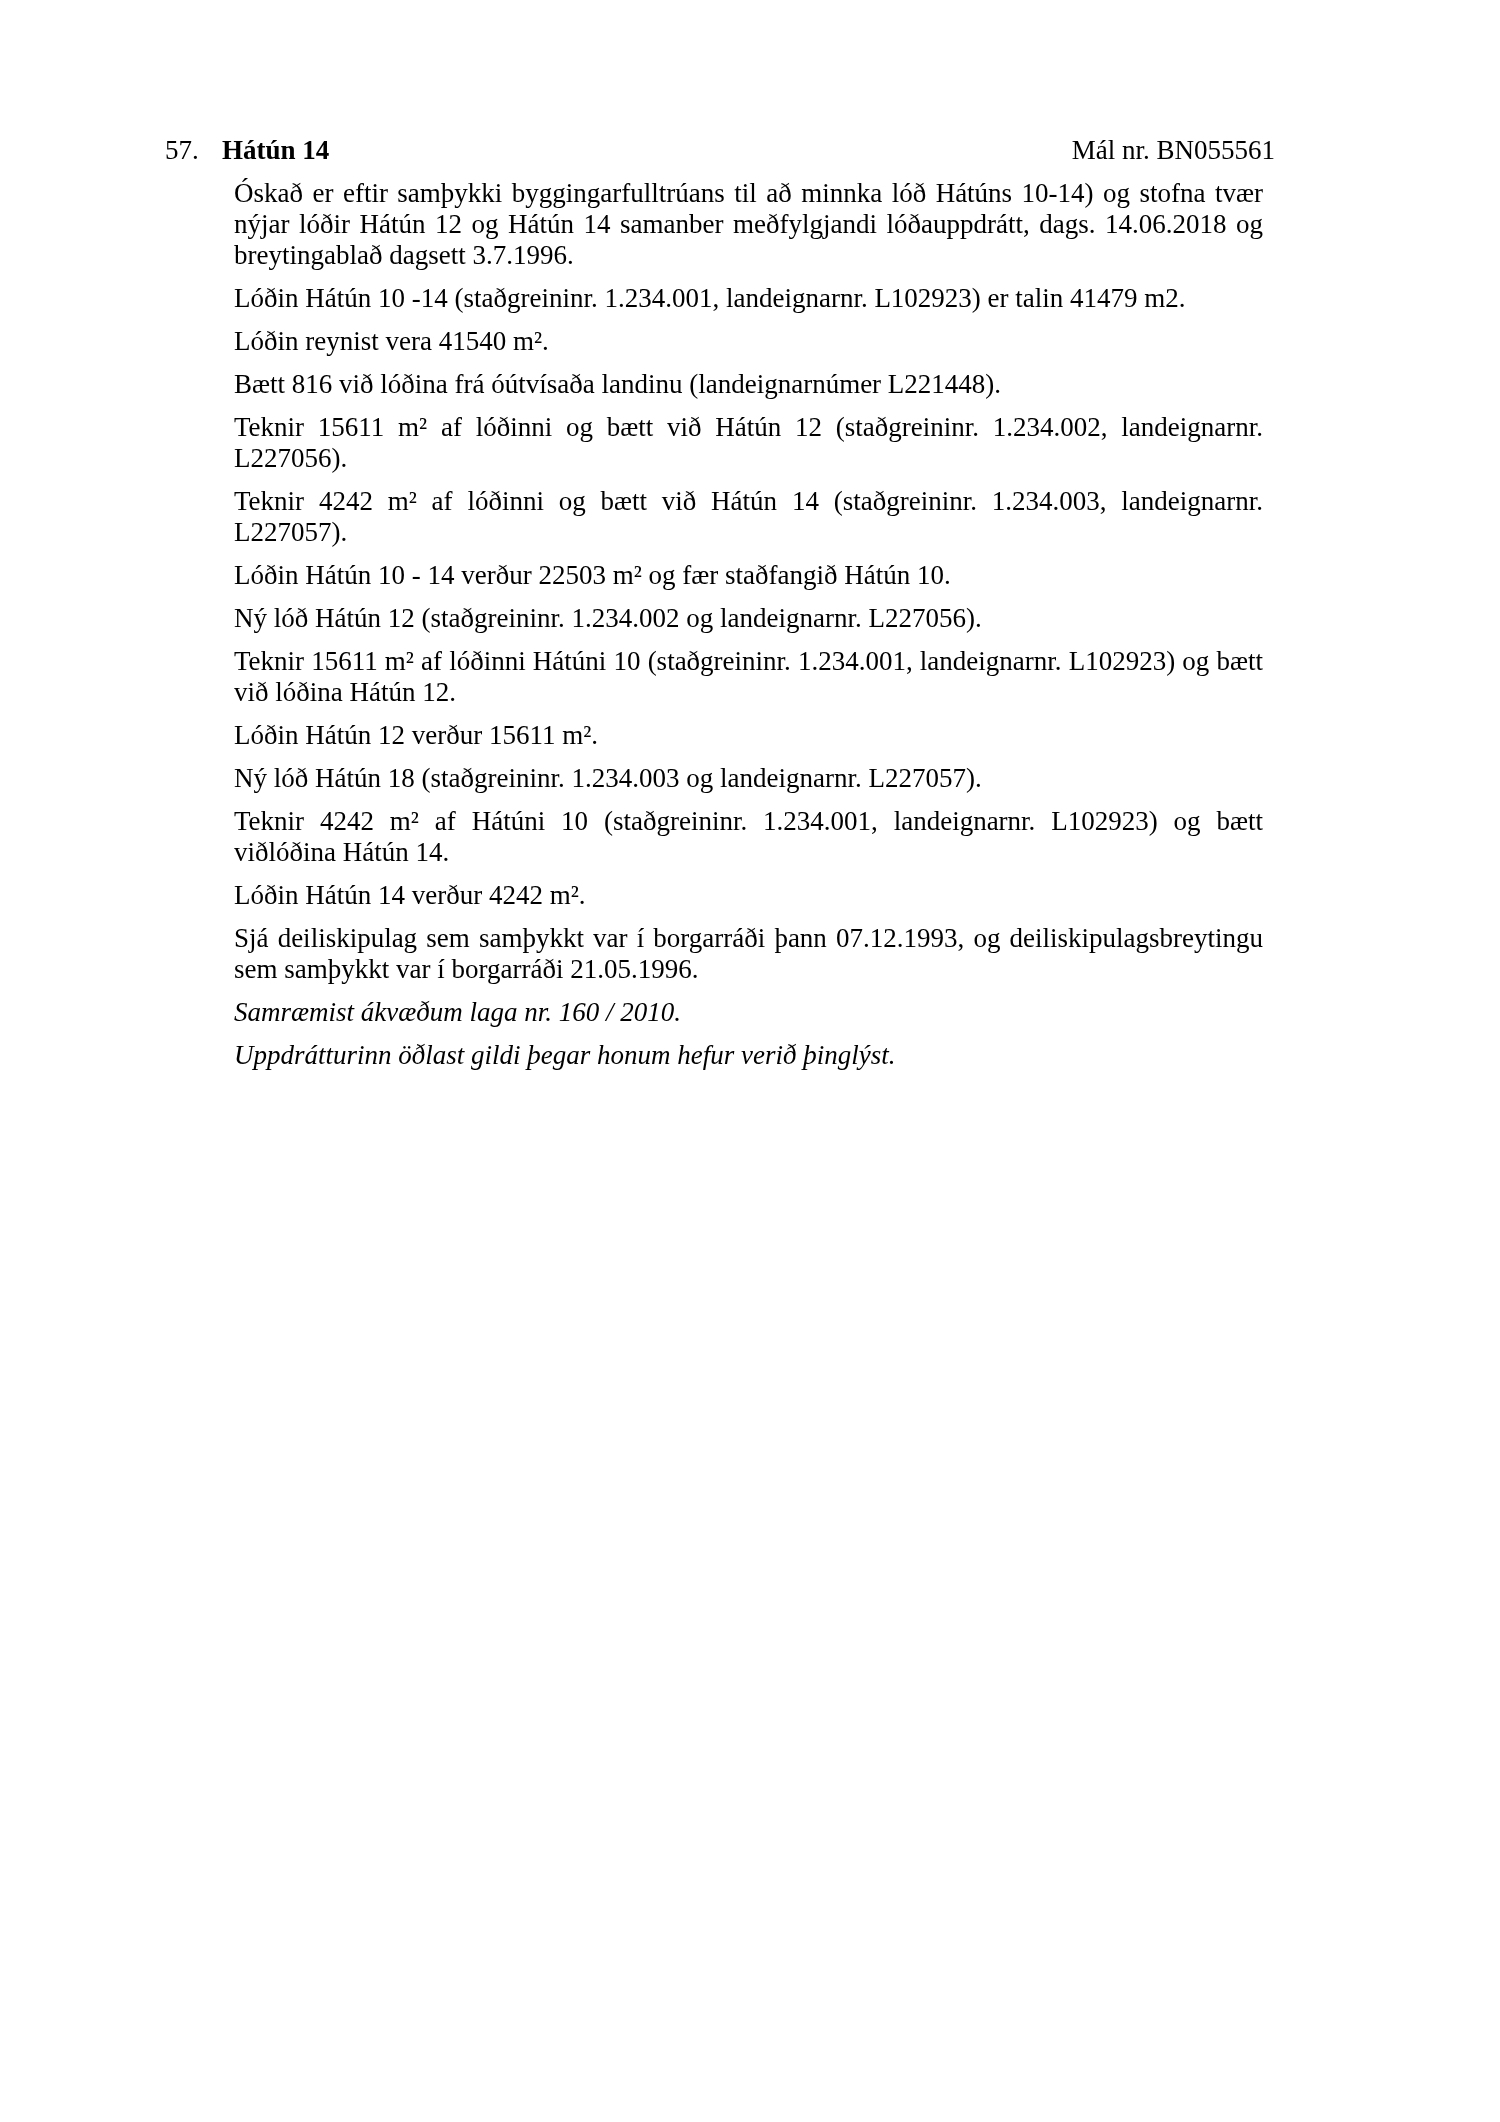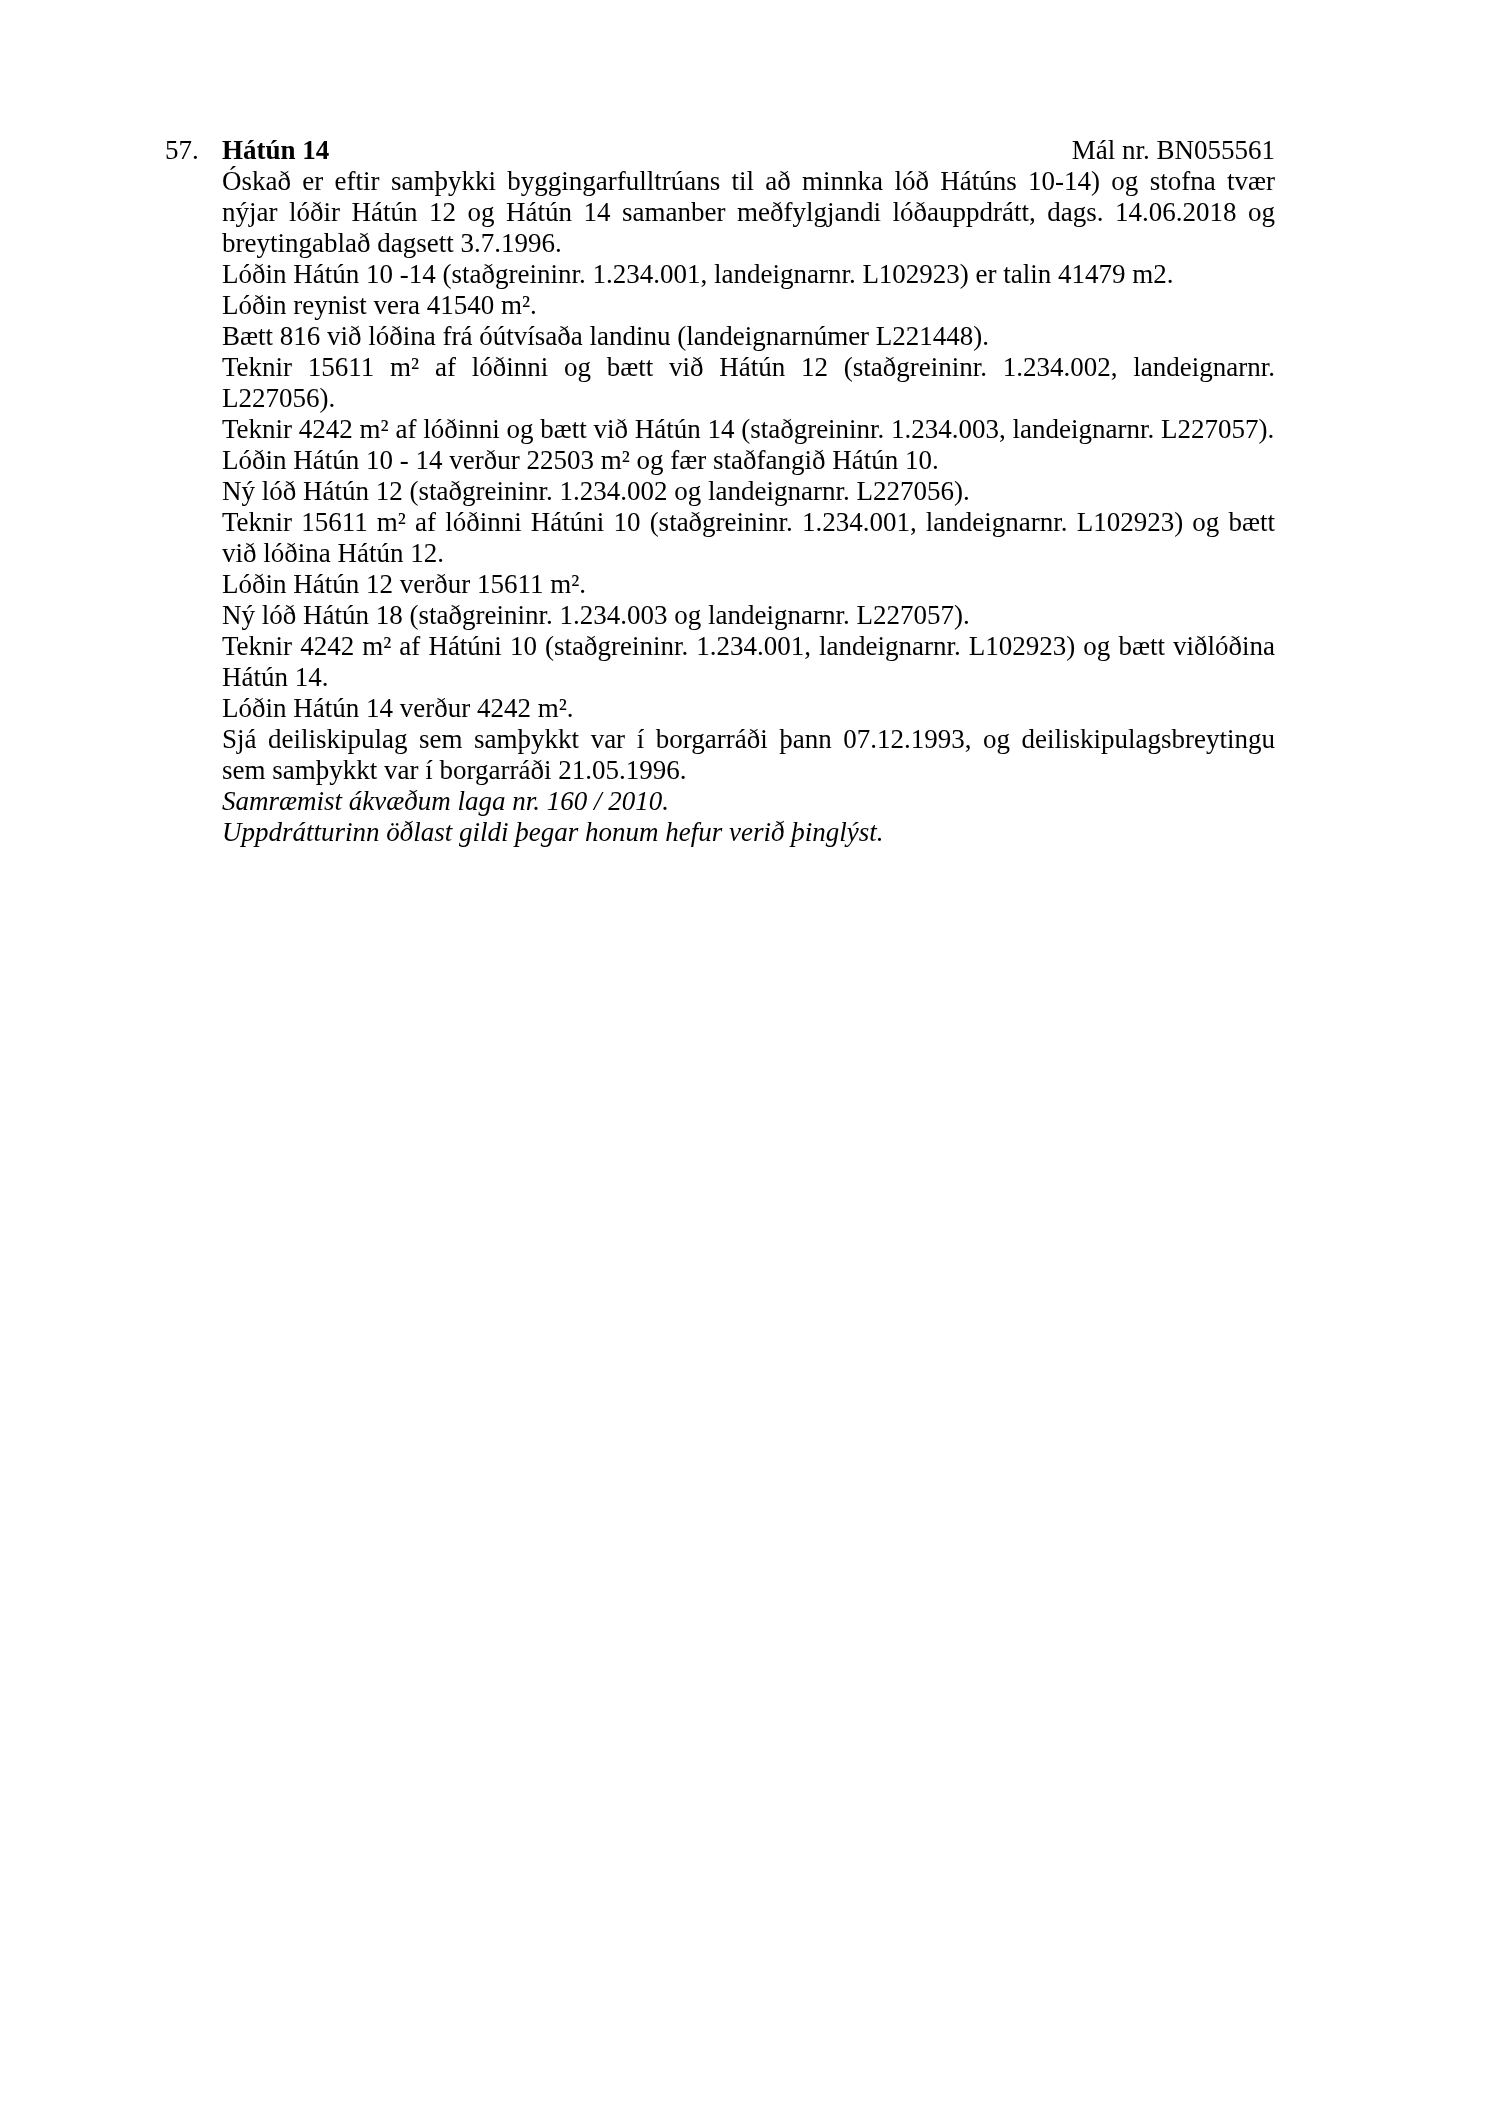--- a/index.html
+++ b/index.html
@@ -41,21 +41,21 @@
   .item-title {
     font-weight: bold;
   }
   .case-number {
     white-space: nowrap;
   }
   .paragraphs {
     margin-left: 57px;
   }
   .para {
-    margin: 0;
+    margin: 12px;
     padding: 0;
     text-align: justify;
   }
   .para.italic {
     font-style: italic;
     text-align: left;
   }
   .page-number {
     position: absolute;
     left: 1238px;

